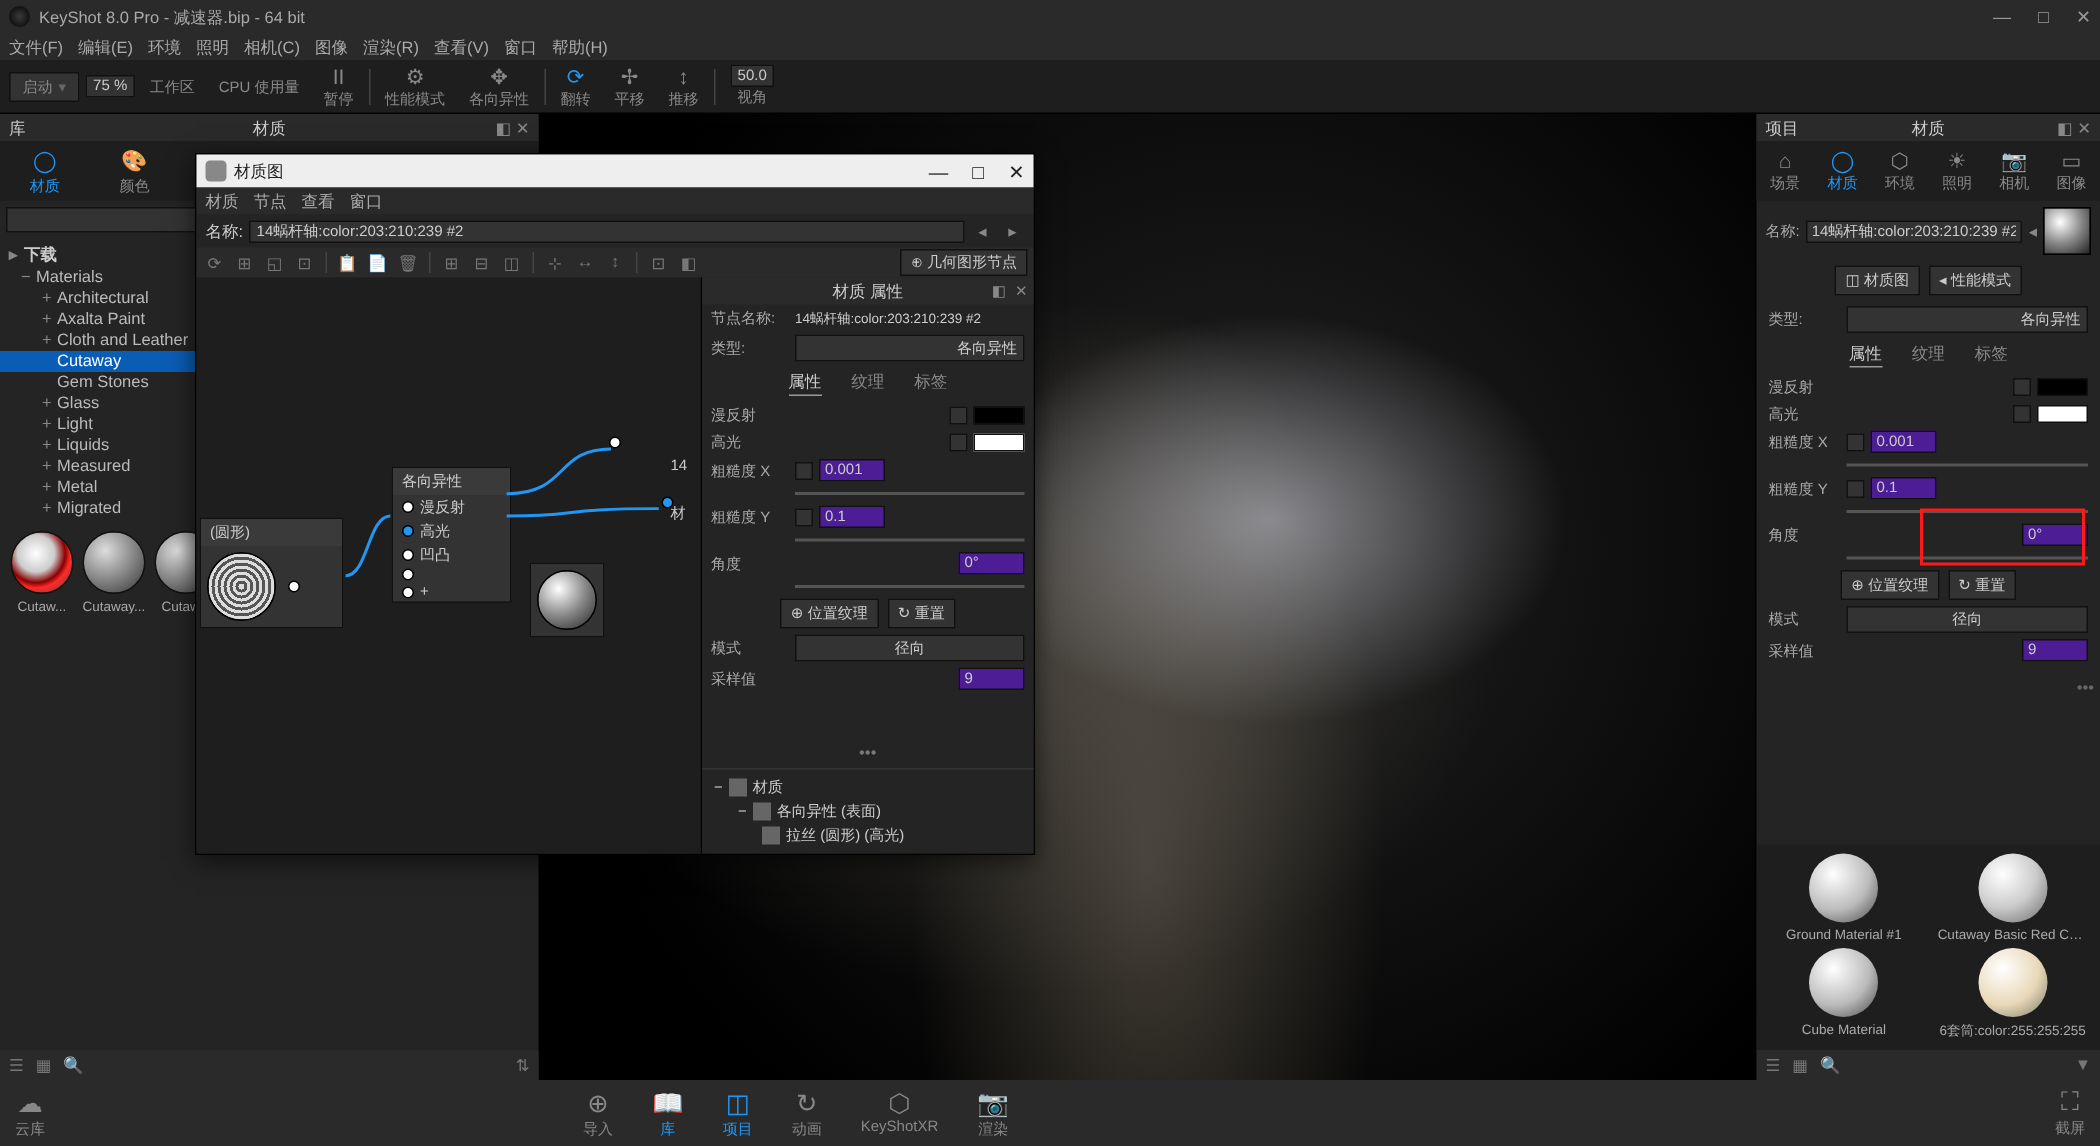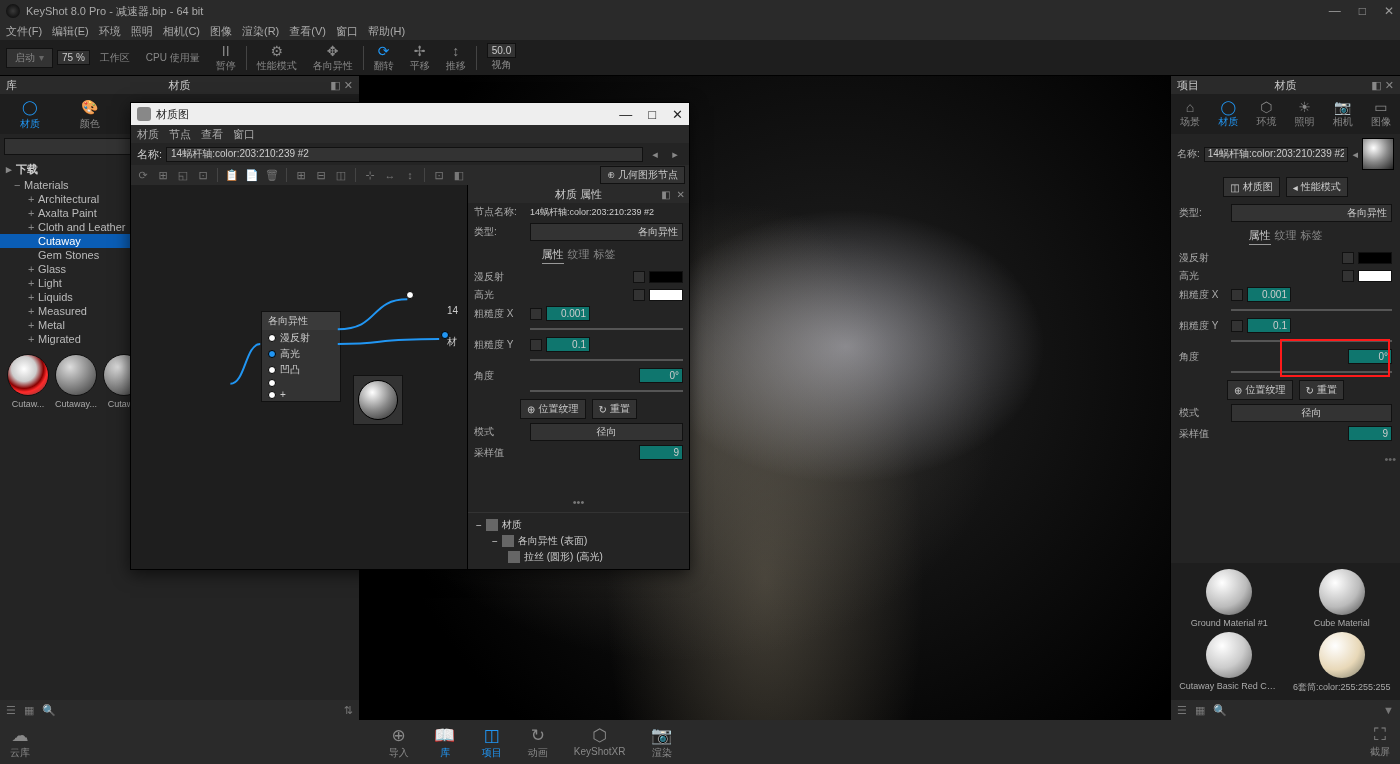--- a/index.html
+++ b/index.html
@@ -76,25 +76,25 @@
 .prop-panel { width: 222px; background: #242424; border-left: 1px solid #000; display: flex; flex-direction: column; }
 .prop-header { height: 18px; background: #2a2a2a; display: flex; align-items: center; justify-content: center; font-size: 11px; position: relative; }
 .prop-header .hbtns { position: absolute; right: 4px; display: flex; gap: 6px; color: #888; font-size: 10px; }
 .prop-row { display: flex; align-items: center; padding: 2px 6px; gap: 4px; font-size: 10px; }
 .prop-row .lbl { flex: 0 0 52px; color: #aaa; }
 .prop-row .val { flex: 1; background: #333; color: #ccc; padding: 1px 4px; border: 1px solid #111; text-align: center; }
 .prop-row .valr { text-align: right; }
 .prop-row .swatch { width: 14px; height: 12px; border: 1px solid #111; }
 .prop-row .slider { flex: 1; height: 8px; position: relative; }
 .prop-row .slider::before { content: ""; position: absolute; left: 0; right: 0; top: 3px; height: 2px; background: #555; }
-.prop-row .nval { width: 44px; background: #0f766e; color: #ccc; padding: 1px 3px; border: 1px solid #111; text-align: right; font-size: 10px; }
+.prop-row .nval { width: 44px; background: #4c1d95; color: #ccc; padding: 1px 3px; border: 1px solid #111; text-align: left; font-size: 10px; }
 .prop-row .chk { width: 12px; height: 12px; background: #333; border: 1px solid #111; }
 .prop-row.btns { justify-content: center; gap: 6px; }
 .btn-sm { background: #333; color: #ccc; padding: 2px 6px; border: 1px solid #111; cursor: pointer; display: flex; align-items: center; gap: 3px; font-size: 10px; }
-.sub-tabs { display: flex; justify-content: center; gap: 4px; padding: 4px 0; font-size: 11px; color: #888; }
+.sub-tabs { display: flex; justify-content: center; gap: 20px; padding: 4px 0; font-size: 11px; color: #888; }
 .sub-tabs span.underline { color: #ccc; border-bottom: 1px solid #999; padding-bottom: 1px; }
 .prop-tree { padding: 4px 8px; font-size: 10px; color: #ccc; border-top: 1px solid #333; }
 .prop-tree .pt-item { padding: 1px 0; display: flex; align-items: center; gap: 4px; }
 .pt-item .tico { width: 12px; height: 12px; background: #666; }
 
 .project-panel { position: absolute; right: 0; top: 0; bottom: 0; width: 230px; background: #242424; border-left: 1px solid #000; z-index: 2; display: flex; flex-direction: column; }
 .proj-tabs { display: flex; height: 40px; background: #1e1e1e; }
 .proj-tab { flex: 1; display: flex; flex-direction: column; align-items: center; justify-content: center; color: #888; font-size: 10px; cursor: pointer; }
 .proj-tab.active { color: #2196f3; }
 .proj-tab .ico { font-size: 14px; }
@@ -355,20 +355,29 @@
       <span class="iconbtn">◧</span>
       <div class="geobtn">⊕ <span>几何图形节点</span></div>
     </div>
     <div class="mg-body">
       <div class="graph-canvas">
         <svg class="svg-over" viewBox="0 0 338 386" preserveAspectRatio="none">
           <path d="M 100 200 C 115 200 115 160 130 160" stroke="#2196f3" stroke-width="2" fill="none"></path>
           <path d="M 208 145 C 250 145 240 115 278 115" stroke="#2196f3" stroke-width="2" fill="none"></path>
           <path d="M 208 160 C 260 160 240 155 310 155" stroke="#2196f3" stroke-width="2" fill="none"></path>
         </svg>
+        <div class="node ring" style="left:2px;top:160px;width:96px;">
+          <div class="node-header">(圆形)</div>
+          <div style="display:flex">
+              <div class="node-preview"></div>
+              <div style="align-self:center">
+                <div class="port-dot" style="margin:4px"></div>
+              </div>
+            </div>
+        </div>
         <div class="node" style="left:130px;top:126px;width:80px;">
           <div class="node-header">各向异性</div>
           <div class="node-port">
               <div class="port-dot"></div>
               <span>漫反射</span>
             </div>
           <div class="node-port">
               <div class="port-dot blue"></div>
               <span>高光</span>
             </div>
@@ -599,26 +608,26 @@
             <div class="nval">9</div>
           </div>
       </div>
       <div style="text-align:right;padding:4px;color:#666">•••</div>
       <div class="mat-gallery">
         <div class="mg-item">
             <div class="mg-ball"></div>
             <div class="mg-label">Ground Material #1</div>
           </div>
         <div class="mg-item">
+            <div class="mg-ball" style="background:radial-gradient(circle at 35% 30%,#fff,#ccc 50%,#666)"></div>
+            <div class="mg-label">Cutaway Basic Red Caps</div>
+          </div>
+        <div class="mg-item">
             <div class="mg-ball"></div>
             <div class="mg-label">Cube Material</div>
-          </div>
-        <div class="mg-item">
-            <div class="mg-ball" style="background:radial-gradient(circle at 35% 30%,#fff,#ccc 50%,#666)"></div>
-            <div class="mg-label">Cutaway Basic Red Caps</div>
           </div>
         <div class="mg-item">
             <div class="mg-ball" style="background:radial-gradient(circle at 35% 30%,#fff,#e8d8b8 55%,#776)"></div>
             <div class="mg-label">6套筒:color:255:255:255</div>
           </div>
       </div>
       <div class="proj-footer">
         <span>☰</span>
         <span>▦</span>
         <span style="color:#2196f3">🔍</span>

